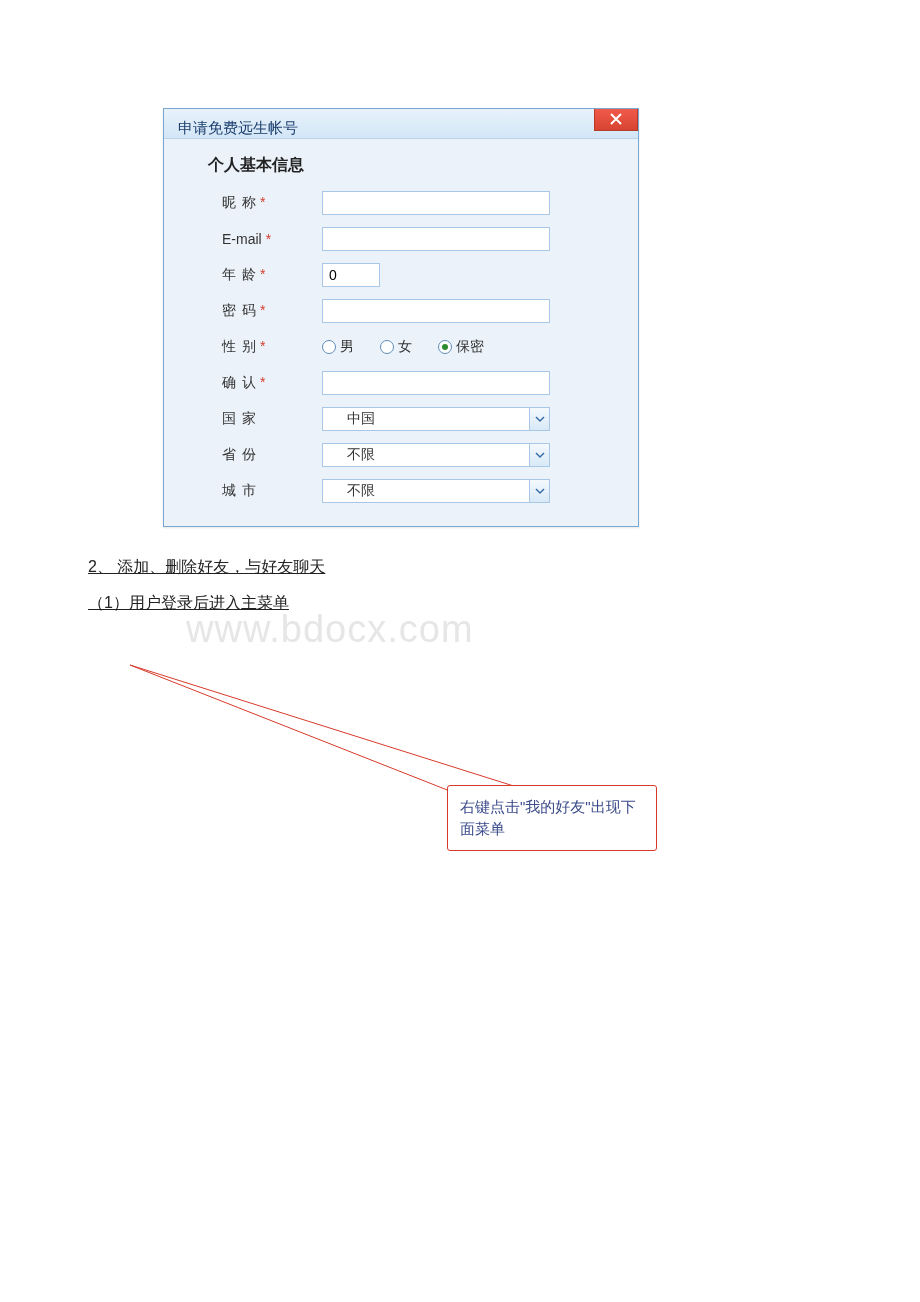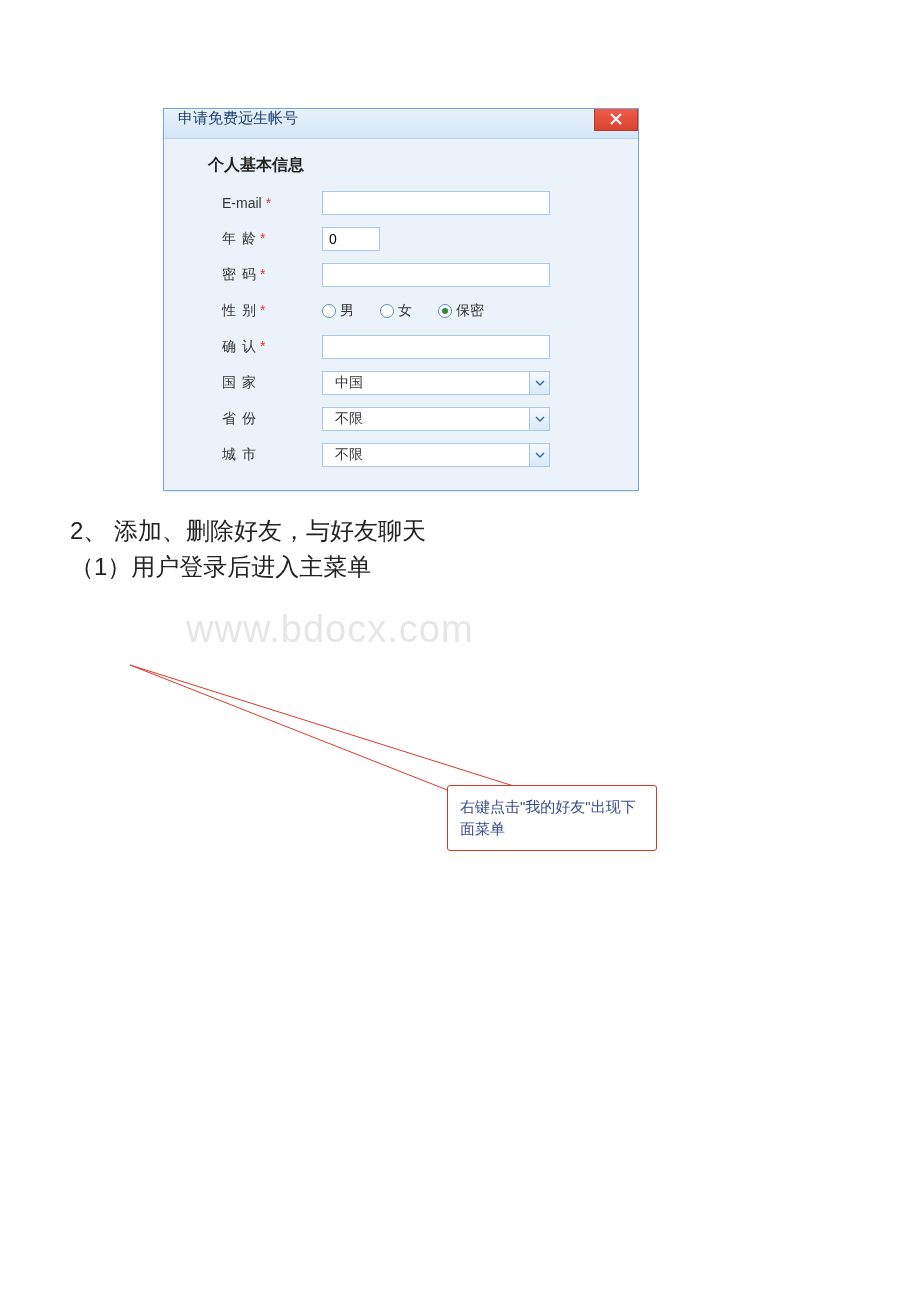--- a/index.html
+++ b/index.html
@@ -26,21 +26,21 @@
     margin-left: 163px;
     width: 476px;
     border: 1px solid #7aa7d1;
     background: #ebf2f9;
     box-shadow: 0 1px 2px rgba(0,0,0,0.1);
   }
   .titlebar {
     height: 30px;
     background: linear-gradient(to bottom, #e8f2fb 0%, #d3e6f6 100%);
     display: flex;
-    align-items: flex-start;
+    align-items: flex-end;
     padding-left: 14px;
     font-size: 15px;
     color: #1a3d6d;
     border-bottom: 1px solid #bcd4ea;
     position: relative;
   }
   .close-btn {
     position: absolute;
     right: 0;
     top: 0;
@@ -100,21 +100,21 @@
   }
   .radio.checked::after {
     content: ""; width: 6px; height: 6px; border-radius:50%;
     background: #2e8b2e;
   }
   .select {
     display: flex; align-items: stretch;
     border: 1px solid #a9c7e6; background: #fff;
     height: 24px; cursor: pointer;
   }
-  .select .sel-text { flex: 1; padding: 2px 12px; font-size:14px; }
+  .select .sel-text { flex: 1; padding: 2px 24px; font-size:14px; }
   .select .sel-btn {
     width: 20px; border-left: 1px solid #a9c7e6;
     display:flex; align-items:center; justify-content:center;
     background: linear-gradient(to bottom,#f4f9fe,#d8e9f7);
   }
   .select .sel-btn svg { width: 10px; height:10px; }
   .sel-wide { width: 228px; }
   .button-bar {
     display: flex; justify-content: flex-end;
     gap: 14px; padding: 14px 18px 14px 0;
@@ -122,27 +122,28 @@
   .btn {
     min-width: 66px; height: 26px;
     border: 1px solid #9fbedd;
     background: linear-gradient(to bottom,#f8fbfe,#dce9f5);
     font-size: 14px; color: #2a4f7a;
     display:flex; align-items:center; justify-content:center;
     cursor: pointer;
   }
   
   .doc-text {
-    margin-left: 70px;
+    margin-left: 88px;
     margin-top: 22px;
-    font-size: 24px;
+    font-size: 16px;
     line-height: 36px;
     color: #222;
     position: relative;
     z-index: 2;
+    text-decoration: underline;
   }
   .watermark {
     position: absolute;
     left: 186px;
     top: 608px;
     font-size: 38px;
     font-weight: 300;
     color: #e6e6e6;
     letter-spacing: 1px;
     z-index: 1;
@@ -186,20 +187,28 @@
               <path d="M1 1 L11 11 M11 1 L1 11" stroke="#fff" stroke-width="2" fill="none"></path>
             </svg>
         </span>
       </div>
     </div>
 
     <div class="section-title">个人基本信息</div>
 
     <div class="form">
 
+      <div class="row">
+        <div class="label">
+          <span>昵</span><span class="last">称</span><span class="req">*</span>
+        </div>
+        <div class="field">
+            <input class="textbox tb-wide" value="" style="">
+          </div>
+      </div>
 
       <div class="row">
         <div class="label" style="letter-spacing:0;">
           <span>E-mail</span><span class="req">*</span>
         </div>
         <div class="field">
             <input class="textbox tb-wide" value="" style="">
           </div>
       </div>
 

